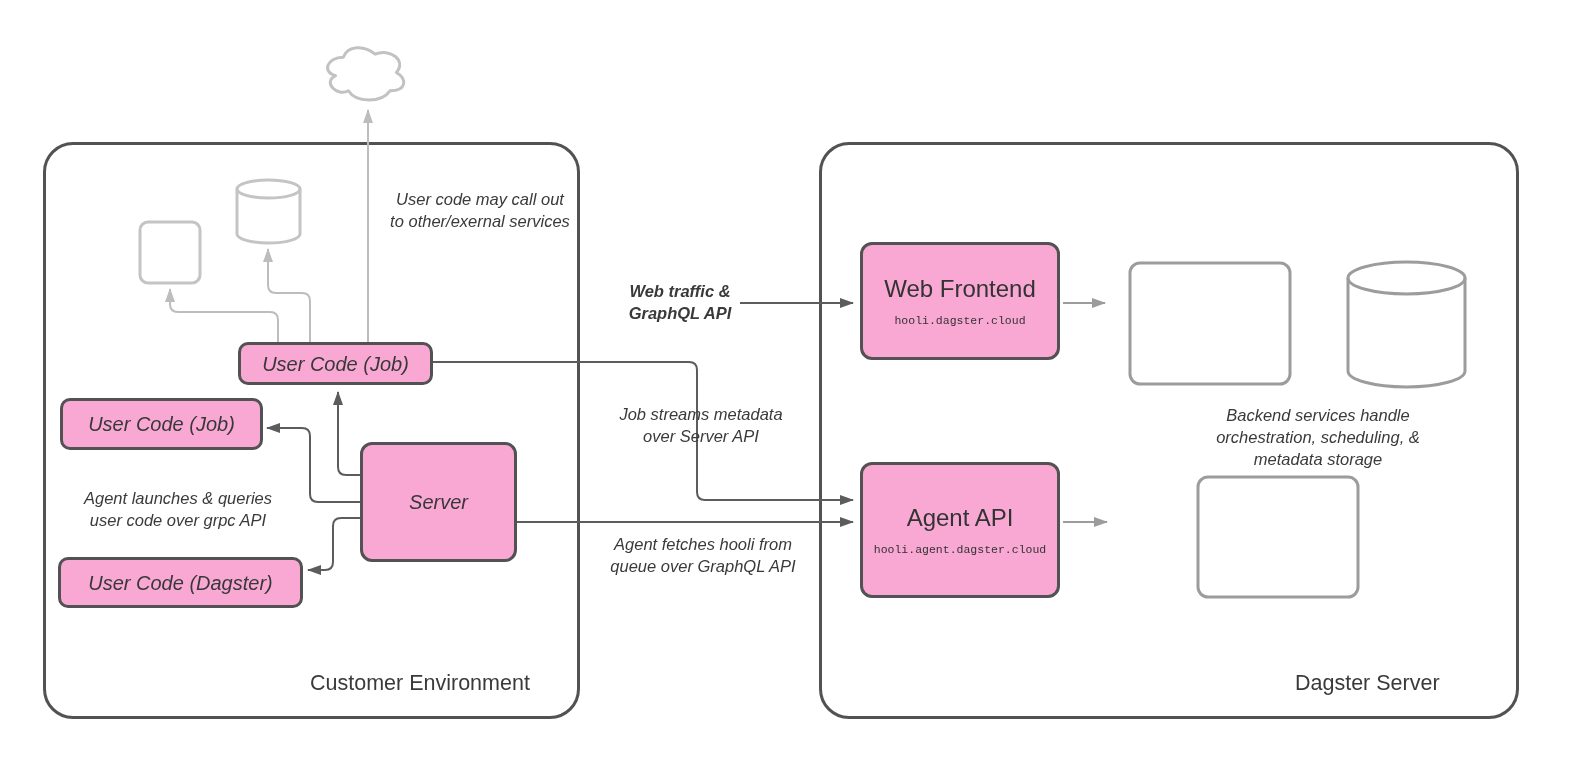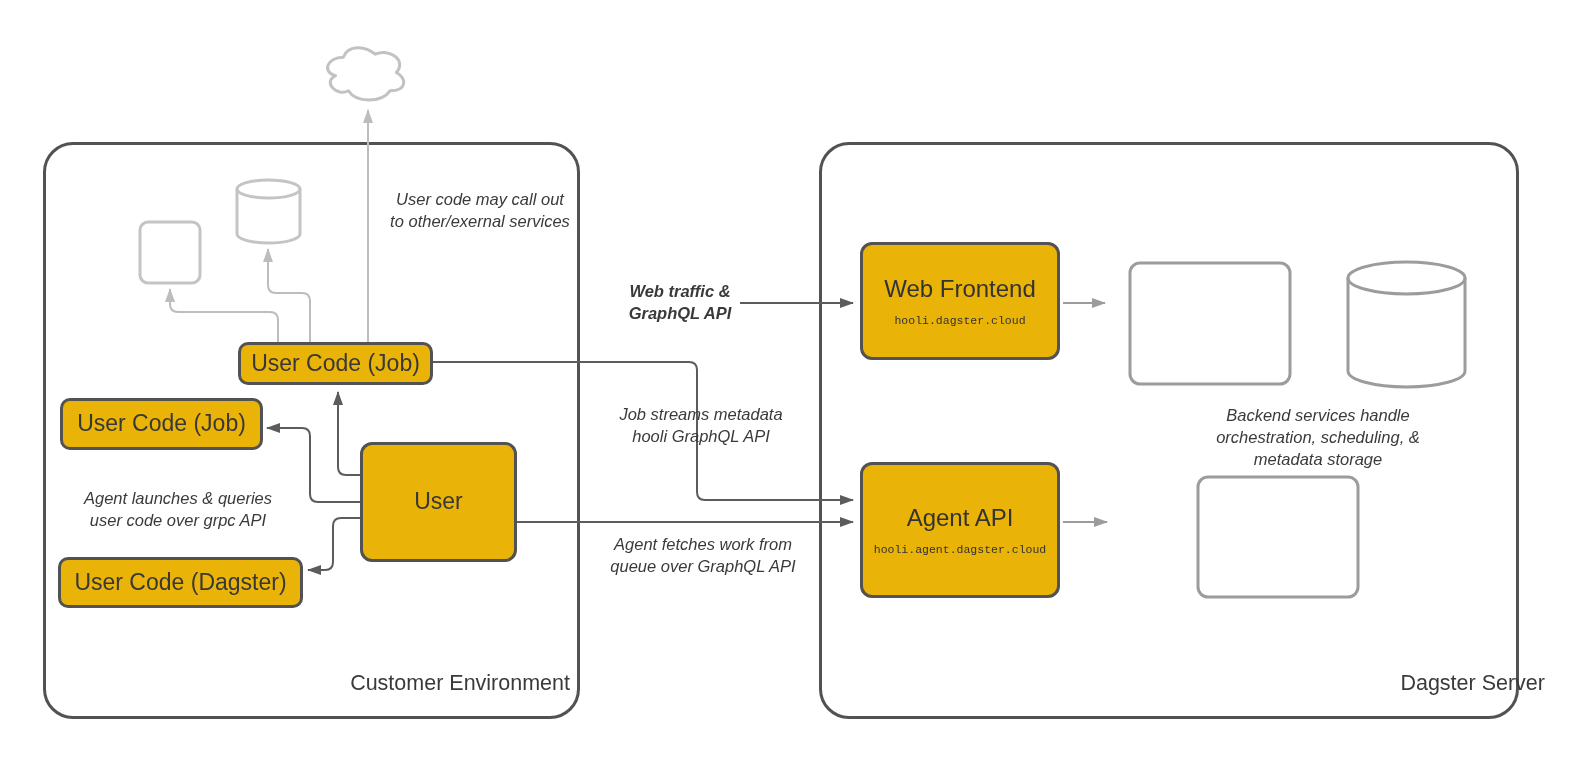--- a/index.html
+++ b/index.html
@@ -6,37 +6,37 @@
   .stage{
     position:relative;width:1583px;height:765px;background:#ffffff;overflow:hidden;
     font-family:"Liberation Sans", sans-serif;color:#383838;
   }
   .container-box{
     position:absolute;border:3px solid #525252;border-radius:30px;background:transparent;
     box-sizing:border-box;z-index:1;
   }
   .svg-layer{position:absolute;left:0;top:0;z-index:2;}
   .node{
-    position:absolute;background:#eab308;border:3px solid #525252;box-sizing:border-box;
+    position:absolute;background:#f9a8d4;border:3px solid #525252;box-sizing:border-box;
     display:flex;align-items:center;justify-content:center;flex-direction:column;
     z-index:3;text-align:center;
   }
-  .node .node-label{font-size:23px;color:#383838;line-height:1.1;}
+  .node .node-label{font-size:20px;color:#383838;line-height:1.1;font-style:italic;}
   .node .node-title{font-size:24px;color:#333333;line-height:1.15;}
   .node .node-subtitle{
     font-family:Liberation Mono, monospace;font-size:11.5px;color:#333333;margin-top:11px;
   }
   .rounded-sm{border-radius:10px;}
   .rounded-md{border-radius:12px;}
   .note{
     position:absolute;z-index:3;font-style:italic;font-size:16.5px;line-height:22px;
     color:#3a3a3a;text-align:center;white-space:pre-line;
   }
   .zone-label{
-    position:absolute;z-index:3;font-size:21.5px;color:#3a3a3a;text-align:right;
+    position:absolute;z-index:3;font-size:21.5px;color:#3a3a3a;text-align:left;
   }
 </style>
 </head>
 <body>
 
 <div class="stage">
 
   <div class="container-box" style="left:43px;top:142px;width:537px;height:577px;"></div>
   <div class="container-box" style="left:819px;top:142px;width:700px;height:577px;"></div>
 
@@ -87,41 +87,41 @@
   <div class="node rounded-sm" style="left:238px;top:342px;width:195px;height:43px;">
     <span class="node-label">User Code (Job)</span>
   </div>
   <div class="node rounded-sm" style="left:60px;top:398px;width:203px;height:52px;">
     <span class="node-label">User Code (Job)</span>
   </div>
   <div class="node rounded-sm" style="left:58px;top:557px;width:245px;height:51px;">
     <span class="node-label">User Code (Dagster)</span>
   </div>
   <div class="node rounded-md" style="left:360px;top:442px;width:157px;height:120px;">
-    <span class="node-label">User</span>
+    <span class="node-label">Server</span>
   </div>
 
   <div class="node rounded-md" style="left:860px;top:242px;width:200px;height:118px;">
     <span class="node-title">Web Frontend</span>
     <span class="node-subtitle">hooli.dagster.cloud</span>
   </div>
   <div class="node rounded-md" style="left:860px;top:462px;width:200px;height:136px;">
     <span class="node-title">Agent API</span>
     <span class="node-subtitle">hooli.agent.dagster.cloud</span>
   </div>
 
   <div class="note" style="left:66px;top:487px;width:224px;">Agent launches &amp; queries
 user code over grpc API</div>
   <div class="note" style="left:368px;top:188px;width:224px;">User code may call out
 to other/exernal services</div>
   <div class="note" style="left:595px;top:280px;width:170px;font-weight:bold;">Web traffic &amp;
 GraphQL API</div>
   <div class="note" style="left:592px;top:403px;width:218px;">Job streams metadata
-hooli GraphQL API</div>
-  <div class="note" style="left:590px;top:533px;width:226px;">Agent fetches work from
+over Server API</div>
+  <div class="note" style="left:590px;top:533px;width:226px;">Agent fetches hooli from
 queue over GraphQL API</div>
   <div class="note" style="left:1200px;top:404px;width:236px;">Backend services handle
 orchestration, scheduling, &amp;
 metadata storage</div>
 
   <div class="zone-label" style="left:310px;top:671px;width:260px;">Customer Environment</div>
   <div class="zone-label" style="left:1295px;top:671px;width:250px;">Dagster Server</div>
 
 </div>
 

